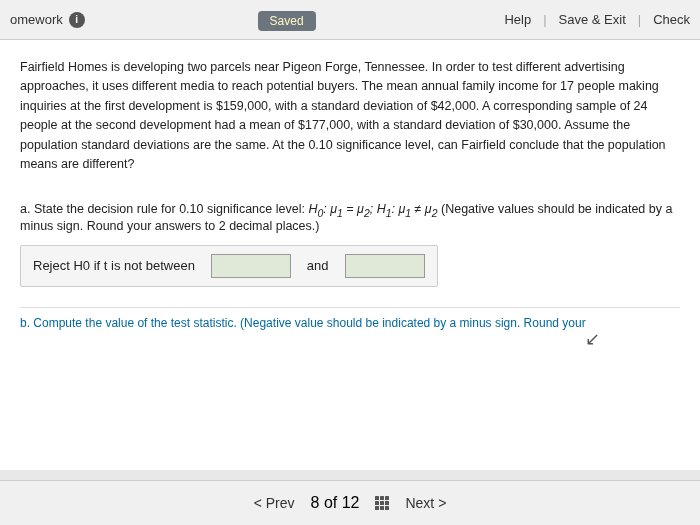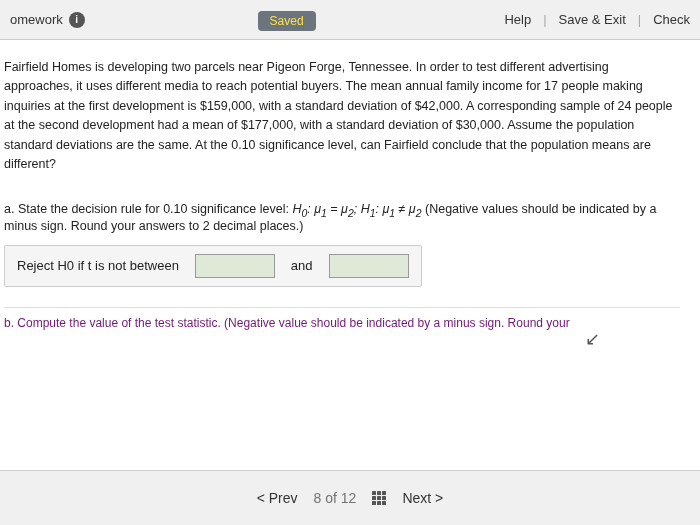--- a/index.html
+++ b/index.html
@@ -36,21 +36,21 @@
       width: 16px;
       height: 16px;
       border-radius: 50%;
       background: #555;
       color: white;
       font-size: 10px;
       font-weight: bold;
     }
     .saved-badge {
       background: #6c757d;
-      color: #fde047;
+      color: #fef9c3;
       padding: 3px 12px;
       border-radius: 4px;
       font-size: 12px;
     }
     .top-bar-right {
       display: flex;
       align-items: center;
       gap: 12px;
       font-size: 13px;
       color: #333;
@@ -75,21 +75,21 @@
       position: absolute;
       right: 0;
       top: 40px;
       border-radius: 0 0 0 4px;
     }
 
     
     .main-content {
       background: white;
       margin: 0;
-      padding: 18px 20px 10px 4px;
+      padding: 18px 20px 10px 20px;
       height: calc(525px - 40px - 55px);
       overflow: hidden;
       position: relative;
     }
 
     .problem-text {
       font-size: 12.5px;
       color: #222;
       line-height: 1.55;
       margin-bottom: 16px;
@@ -142,54 +142,54 @@
     .cursor-arrow {
       position: absolute;
       right: 100px;
       bottom: 120px;
       font-size: 18px;
       color: #555;
     }
 
     .part-b {
       font-size: 12px;
-      color: #701a75;
+      color: #0369a1;
       margin-top: 20px;
       border-top: 1px solid #ddd;
       padding-top: 8px;
     }
 
     
     .bottom-nav {
       position: absolute;
       bottom: 0;
       left: 0;
       right: 0;
-      height: 55px;
+      height: 45px;
       background: #f0f0f0;
       border-top: 1px solid #ccc;
       display: flex;
       align-items: center;
       justify-content: center;
       gap: 16px;
     }
     .nav-btn {
       display: flex;
       align-items: center;
       gap: 4px;
       background: none;
       border: none;
       font-size: 14px;
       color: #333;
       cursor: pointer;
       font-weight: 500;
     }
     .page-info {
-      font-size: 14px;
-      color: #737373;
+      font-size: 16px;
+      color: #000000;
     }
     .grid-icon {
       display: inline-grid;
       grid-template-columns: repeat(3, 4px);
       grid-template-rows: repeat(3, 4px);
       gap: 1px;
       vertical-align: middle;
     }
     .grid-dot {
       width: 4px;

